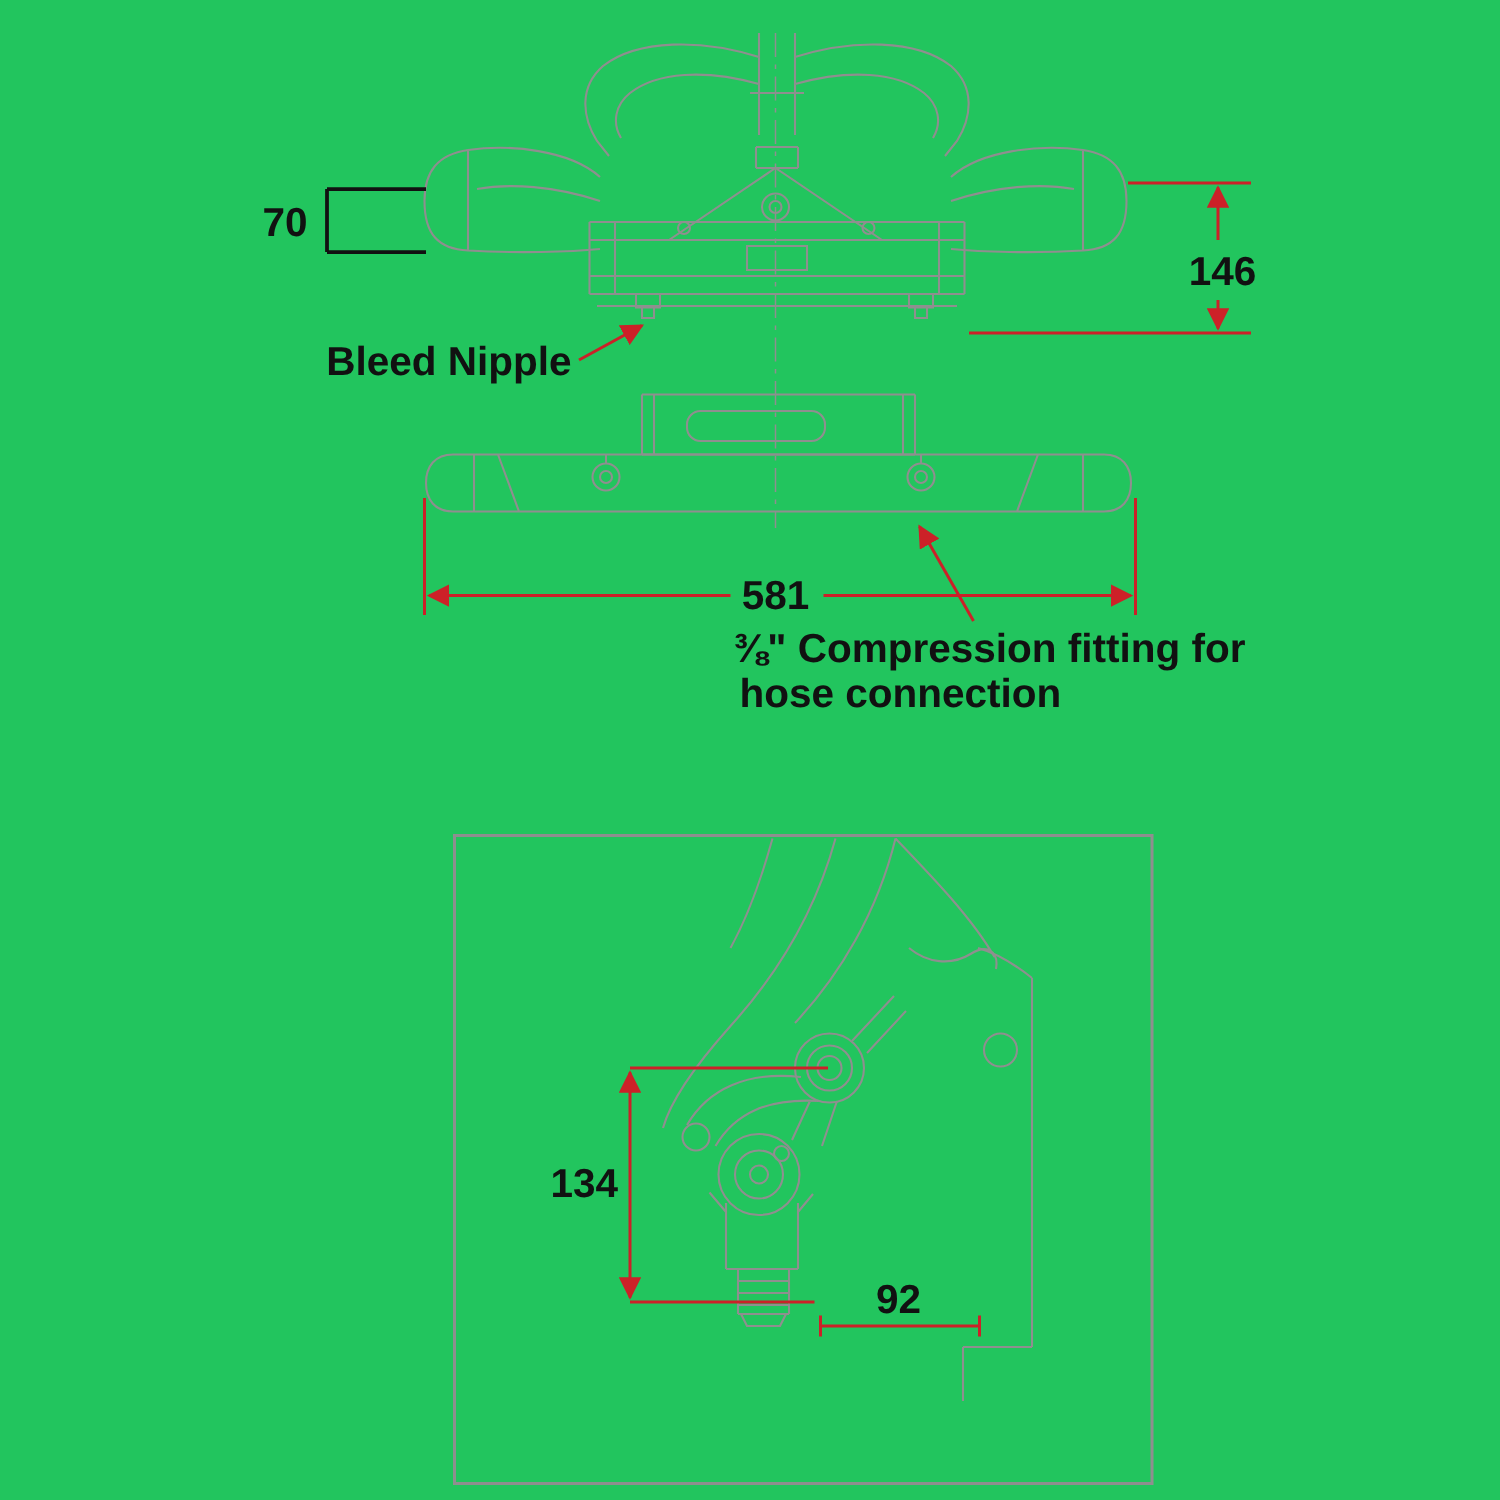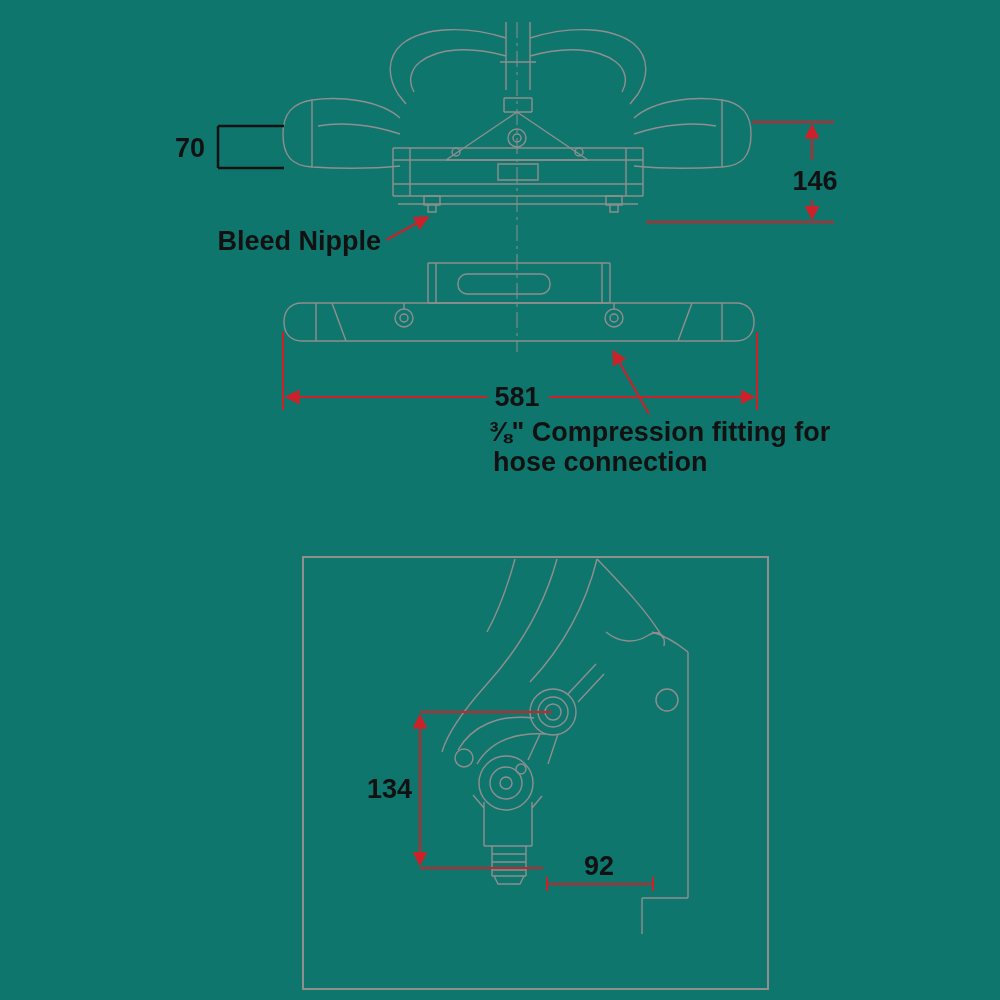--- a/index.html
+++ b/index.html
@@ -1,17 +1,17 @@
 <!DOCTYPE html>
 <html><head>
 <meta charset="utf-8">
 <style>
   html,body{margin:0;padding:0;background:#ffffff;}
   .canvas{
-    position:relative;width:1000px;height:1000px;background:#0f766e;overflow:hidden;
+    position:relative;width:1000px;height:1000px;background:#22c55e;overflow:hidden;
     font-family:"Liberation Sans","DejaVu Sans",sans-serif;
   }
   svg{position:absolute;top:0;left:0;}
   svg text{
     font-family:"Liberation Sans","DejaVu Sans",sans-serif;
     font-weight:bold;
   }
   .dim-label{font-size:27px;}
   .anno-label{font-size:27px;}
 </style>

